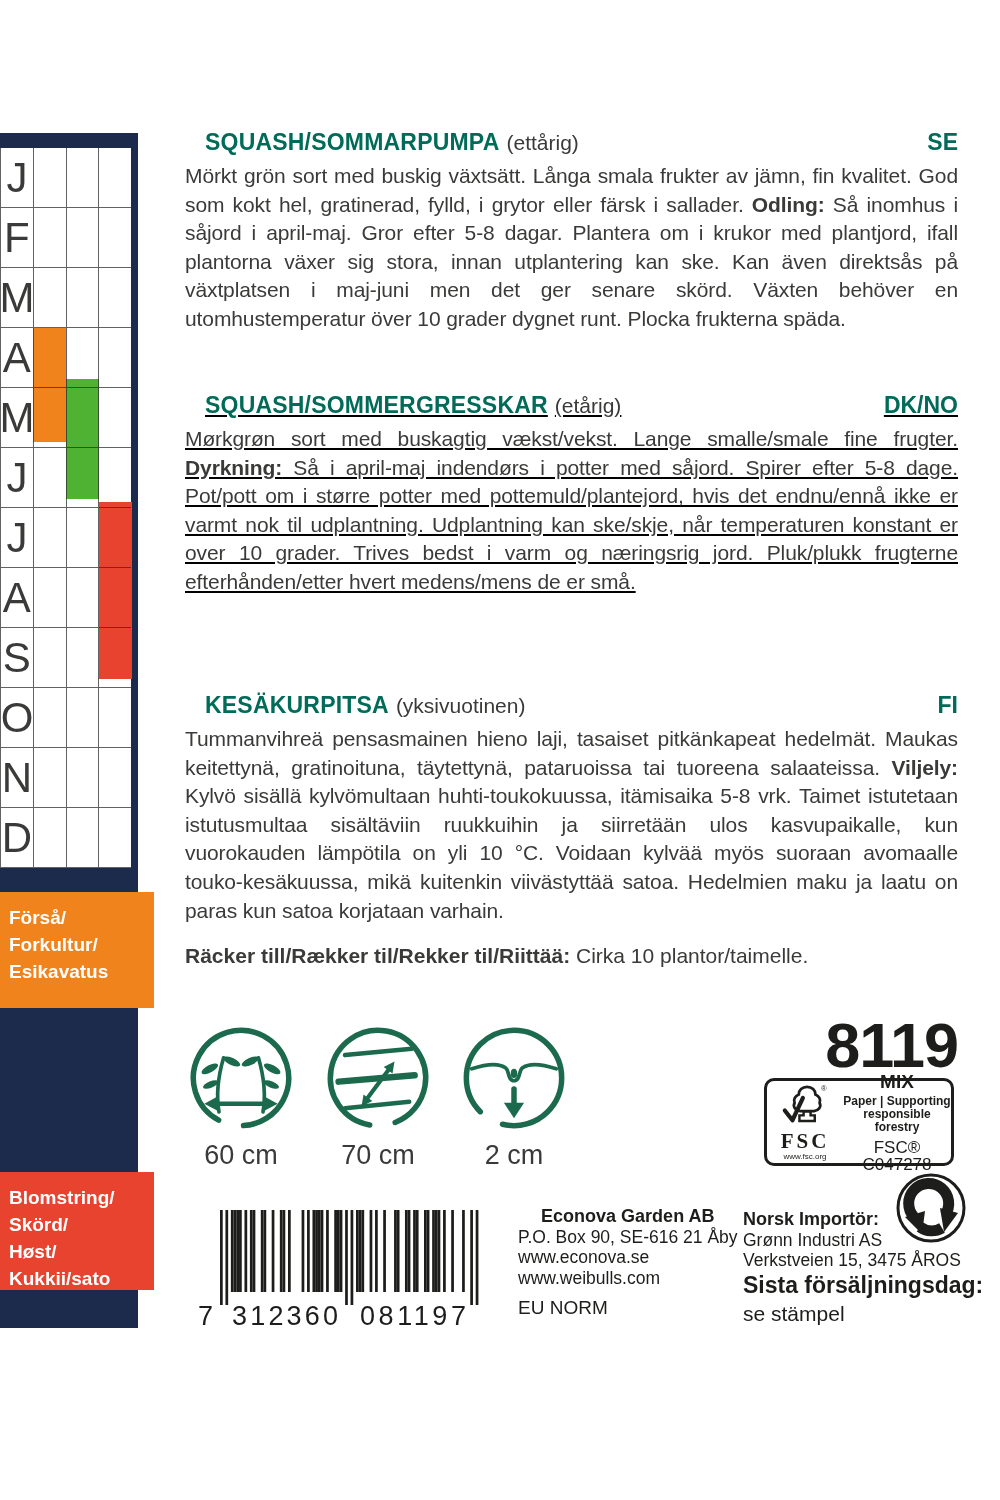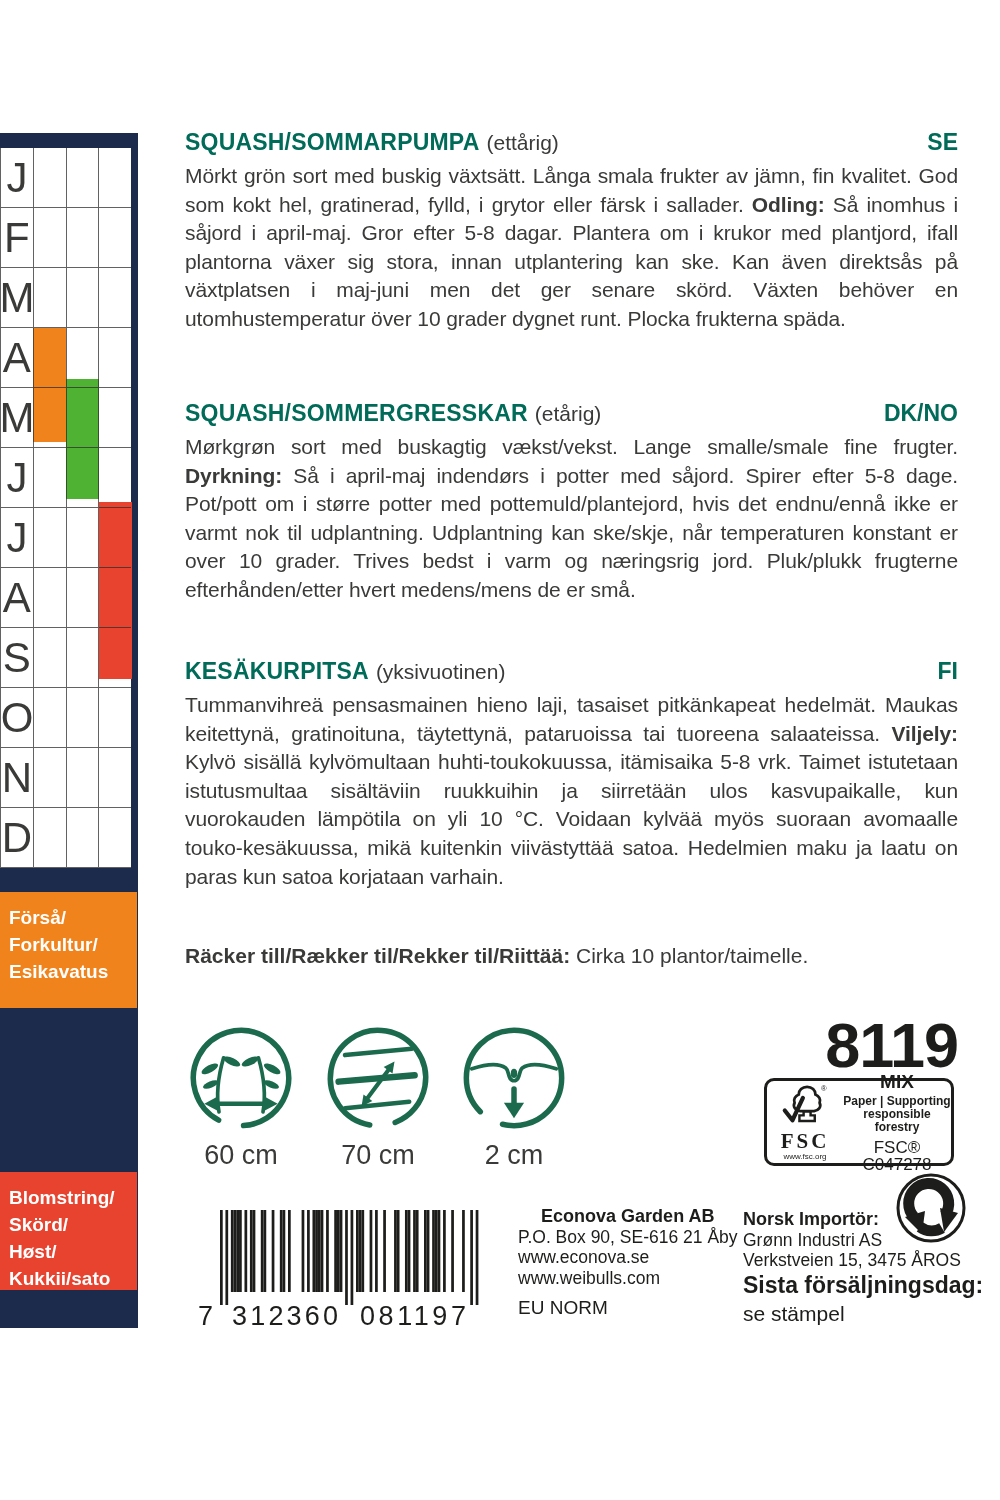--- a/index.html
+++ b/index.html
@@ -9,30 +9,30 @@
 
   
   .sidebar{position:absolute;left:0;top:133px;width:138px;height:1195px;background:var(--navy);}
   .calgrid{position:absolute;left:0;top:15px;width:131px;height:720px;background:#fff;}
   .cal-bar{position:absolute;width:33px;z-index:1;}
   .cal-row{position:absolute;left:0;width:131px;height:60px;display:flex;z-index:2;
            border-bottom:1px solid rgba(45,45,45,.75);box-sizing:border-box;}
   .cal-cell{width:33px;height:100%;box-sizing:border-box;border-left:1px solid rgba(45,45,45,.75);}
   .cal-cell:first-child{display:flex;align-items:center;justify-content:center;}
   .cal-letter{font-size:42px;color:#3a3a39;line-height:1;}
-  .legend-box{position:absolute;left:0;width:137px;color:#fff;font-weight:bold;font-size:19px;
+  .legend-box{position:absolute;left:0;width:154px;color:#fff;font-weight:bold;font-size:19px;
               line-height:27px;padding:12px 0 0 9px;box-sizing:border-box;white-space:pre-line;}
   .legend-orange{top:759px;height:116px;}
   .legend-green{top:897px;height:117px;}
   .legend-red{top:1039px;height:118px;}
 
   
   .section{position:absolute;left:185px;width:773px;}
-  .sec-se{top:129px;} .sec-dk{top:400px;} .sec-fi{top:658px;}
-  .sec-head{display:flex;align-items:baseline;}
+  .sec-se{top:129px;} .sec-dk{top:392px;text-decoration:underline;} .sec-fi{top:692px;}
+  .sec-head{display:flex;align-items:baseline;margin-left:20px;}
   .sec-title{font-weight:bold;font-size:23px;color:var(--teal);letter-spacing:.2px;}
   .sec-annual{font-size:21px;color:var(--body-text);margin-left:7px;}
   .sec-lang{margin-left:auto;font-weight:bold;font-size:23px;color:var(--teal);}
   .sec-body{margin-top:6px;font-size:21px;line-height:28.6px;color:var(--body-text);
             text-align:justify;letter-spacing:-0.1px;}
   .sec-body .b{font-weight:bold;}
 
   .quantity{position:absolute;left:185px;top:944px;font-size:21px;color:var(--body-text);}
   .quantity .b{font-weight:bold;}
 

